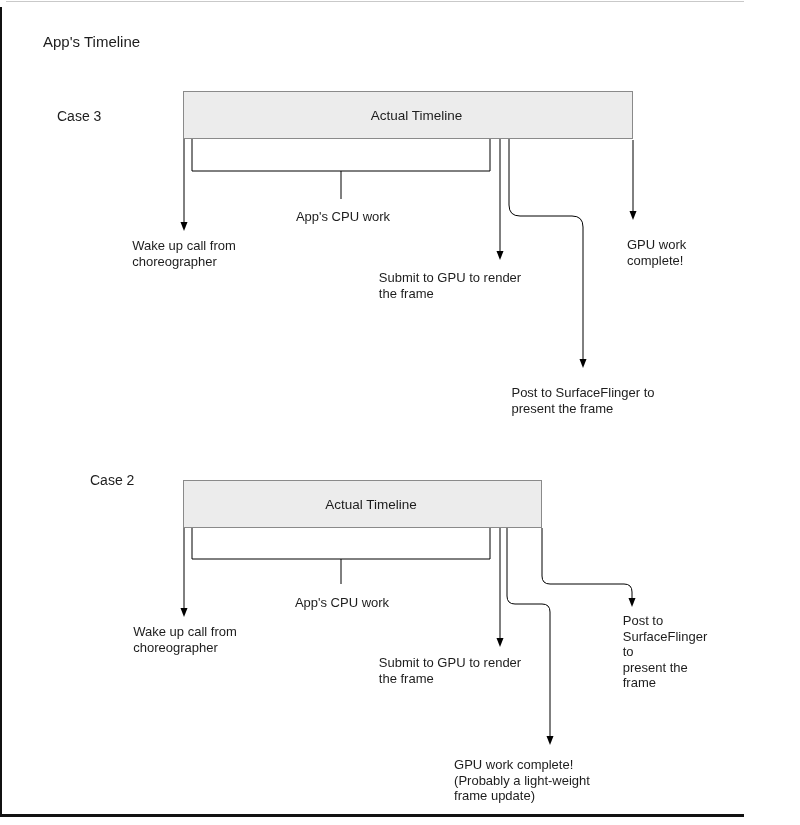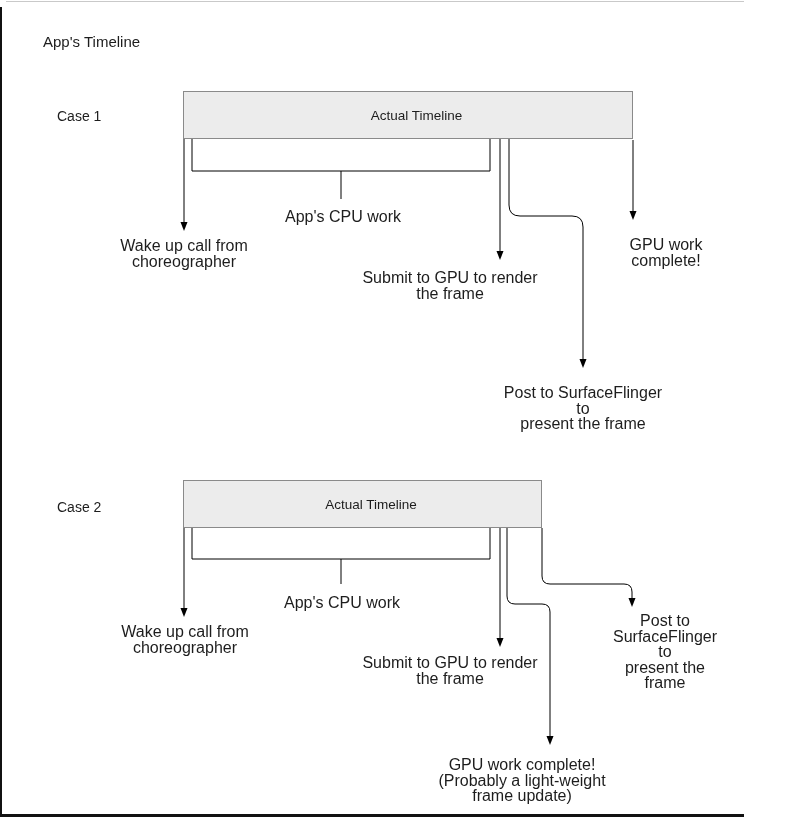--- a/index.html
+++ b/index.html
@@ -22,37 +22,37 @@
     position:absolute; box-sizing:border-box;
     background:var(--bar-fill); border:1px solid var(--bar-border);
     display:flex; align-items:center; justify-content:center;padding-left:17px;
   }
   .bar-text{font-size:13.5px;}
   svg.lines{position:absolute; left:0; top:0; pointer-events:none;}
   .ln{stroke:var(--line); stroke-width:1; fill:none;}
   .ah{fill:var(--line); stroke:none;}
   .note{
     position:absolute; transform:translateX(-50%);
-    font-size:16px; line-height:15.5px; text-align:center; white-space:pre-line;
+    font-size:13px; line-height:15.5px; text-align:left; white-space:pre-line;
   }
 </style>
 </head>
 <body>
 
 <div class="canvas">
 
   <div class="edge top"></div>
   <div class="edge right"></div>
   <div class="edge left"></div>
   <div class="edge bottom"></div>
 
   <div class="title">App's Timeline</div>
 
-  <div class="case-label" style="top:108px;">Case 1</div>
-  <div class="case-label" style="top:499px;">Case 2</div>
+  <div class="case-label" style="top:108px;">Case 3</div>
+  <div class="case-label" style="top:472px;margin-left:33px;">Case 2</div>
 
   <div class="bar" style="left:183px; top:91px; width:450px; height:48px;">
     <span class="bar-text">Actual Timeline</span>
   </div>
 
   <div class="bar" style="left:183px; top:480px; width:359px; height:48px;">
     <span class="bar-text">Actual Timeline</span>
   </div>
 
   <svg class="lines" width="800" height="825" viewBox="0 0 800 825">

